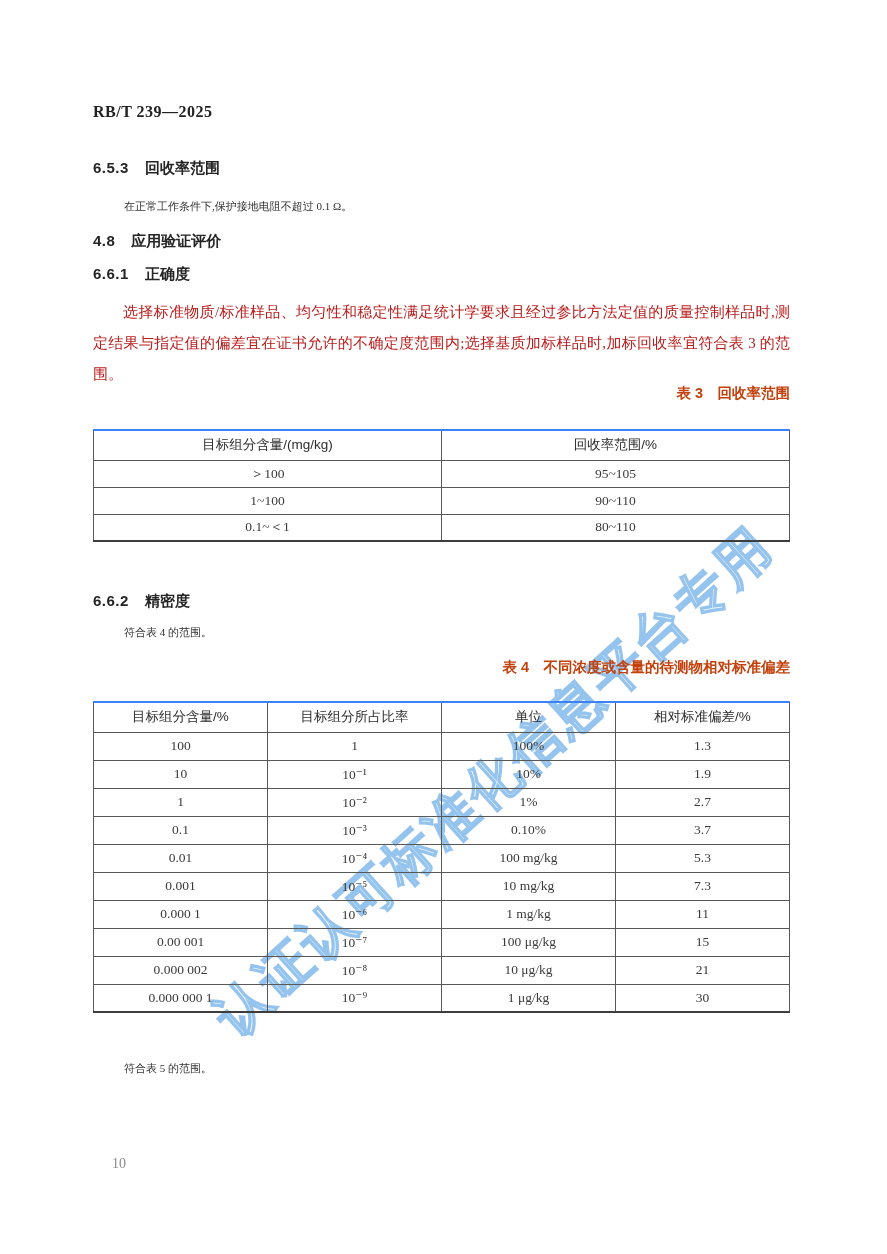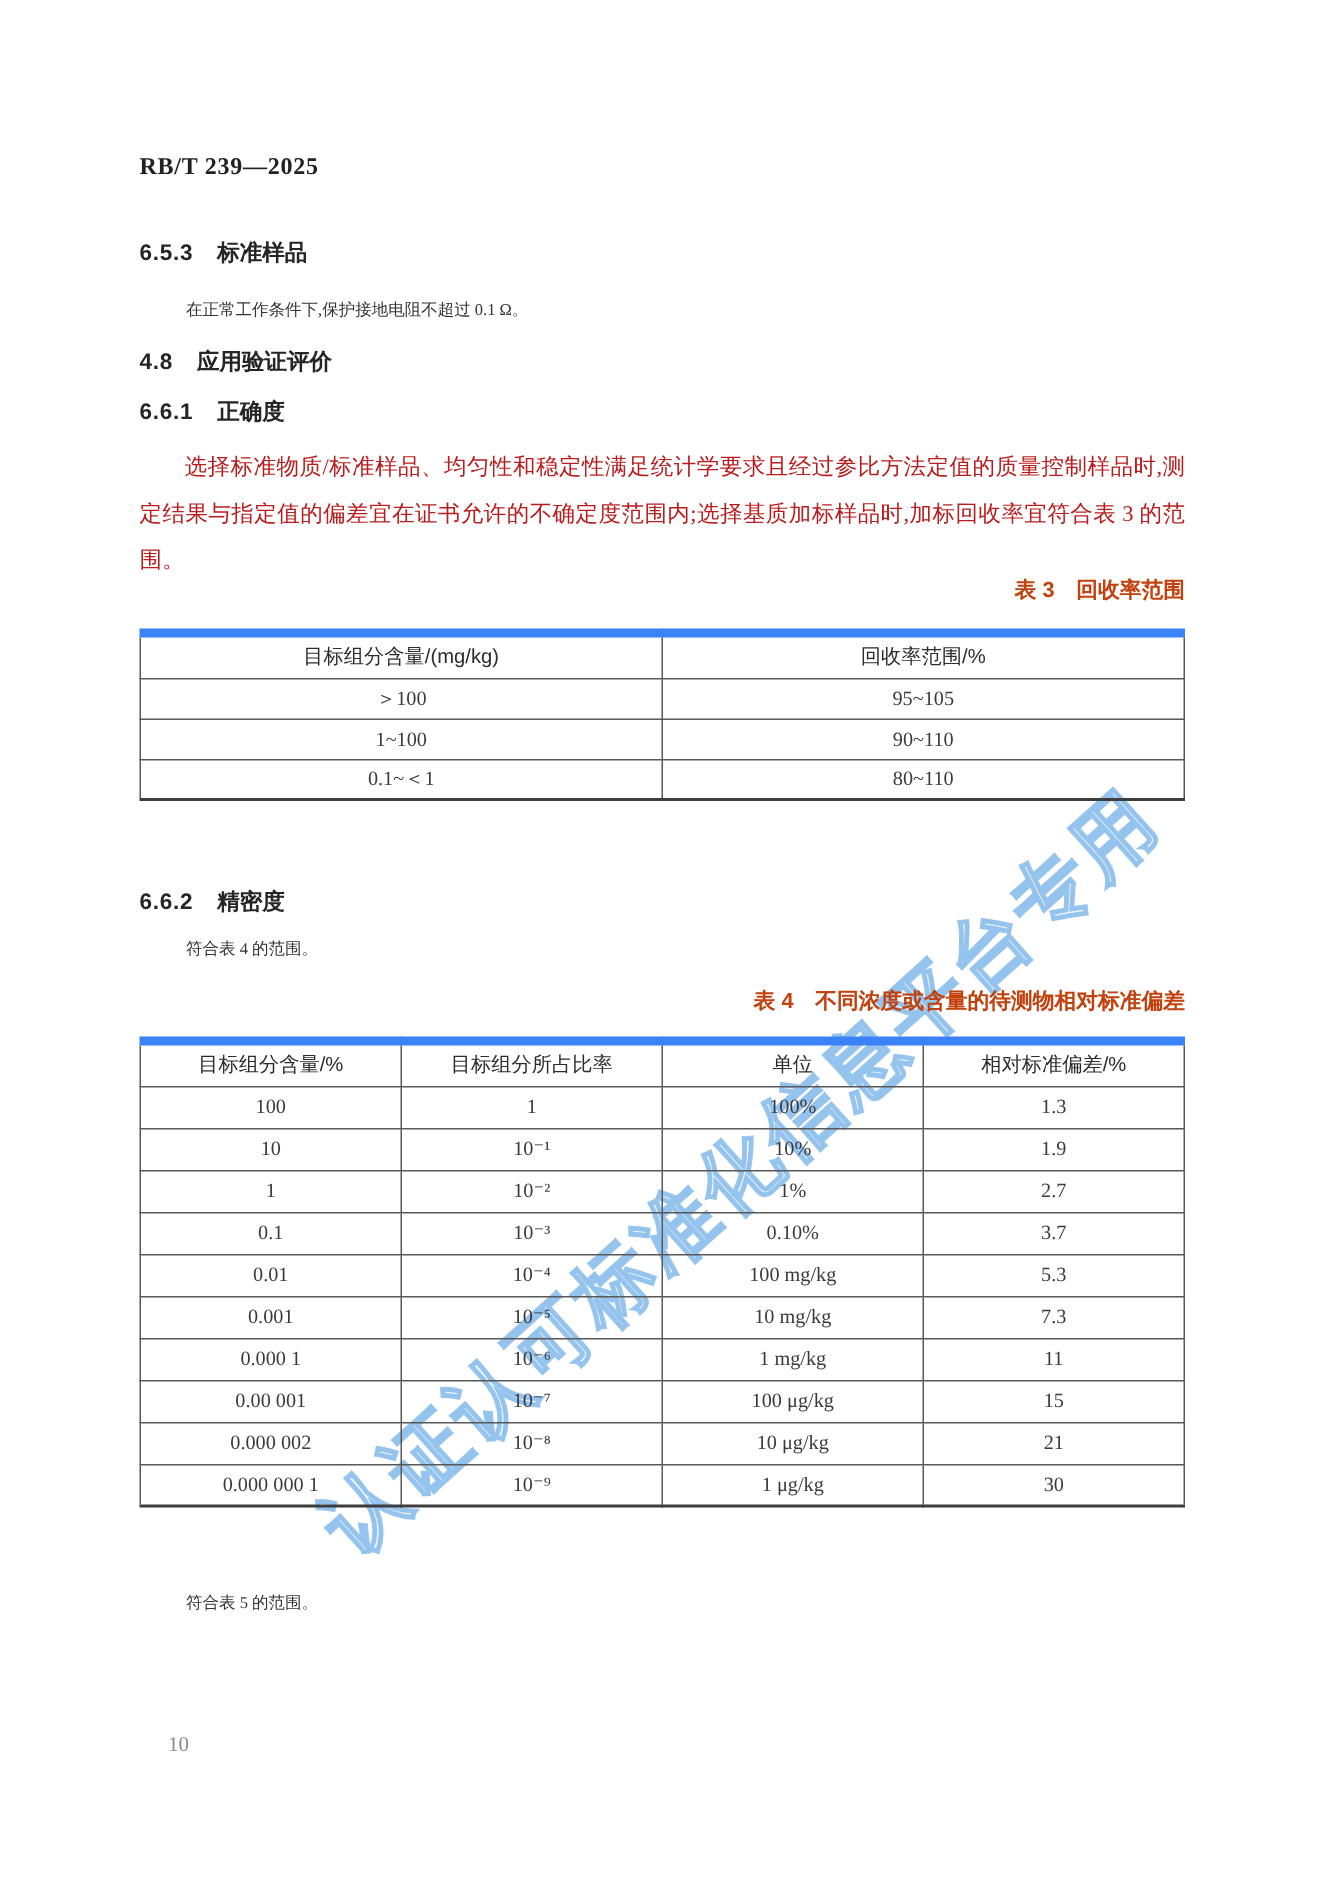--- a/index.html
+++ b/index.html
@@ -62,22 +62,23 @@
     text-align: right;
     color: #c2410c;
   }
   .cap-3 { top: 384px; }
   .cap-4 { top: 658px; }
 
   table.std-table {
     border-collapse: collapse;
     table-layout: fixed;
     width: 697px;
-    border-top: 6px solid #3b82f6;
+    border-top: 2px solid #3b82f6;
     border-bottom: 2px solid #3d3d3d;
+    margin-top: 10px;
   }
   .t3 { top: 419px; }
   .t4 { top: 691px; padding-left: 16px; }
   table.std-table th, table.std-table td {
     border: 1px solid #585858;
     text-align: center;
     vertical-align: middle;
     font-size: 13.5px;
     color: #3a3a3a;
     overflow: hidden;
@@ -127,21 +128,21 @@
 </head>
 <body>
 
 <div class="page">
 
   <div class="watermark">认证认可标准化信息平台专用</div>
 
   <div class="abs doc-code">RB/T 239—2025</div>
 
   <div class="abs heading h-653">
-    <span class="h-num">6.5.3</span><span class="h-title">标准样品</span>
+    <span class="h-num">6.5.3</span><span class="h-title">回收率范围</span>
   </div>
   <div class="abs body-line b-653">在正常工作条件下,保护接地电阻不超过 0.1 Ω。</div>
 
   <div class="abs heading h-66">
     <span class="h-num">4.8</span><span class="h-title">应用验证评价</span>
   </div>
 
   <div class="abs heading h-661">
     <span class="h-num">6.6.1</span><span class="h-title">正确度</span>
   </div>

